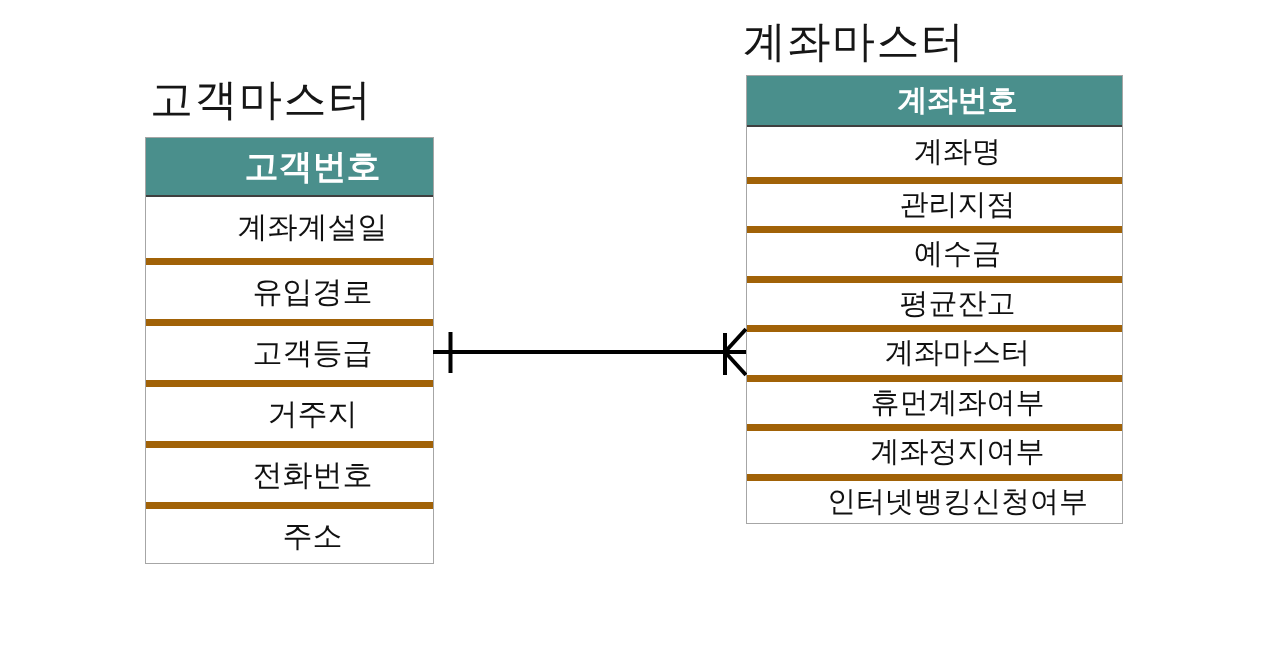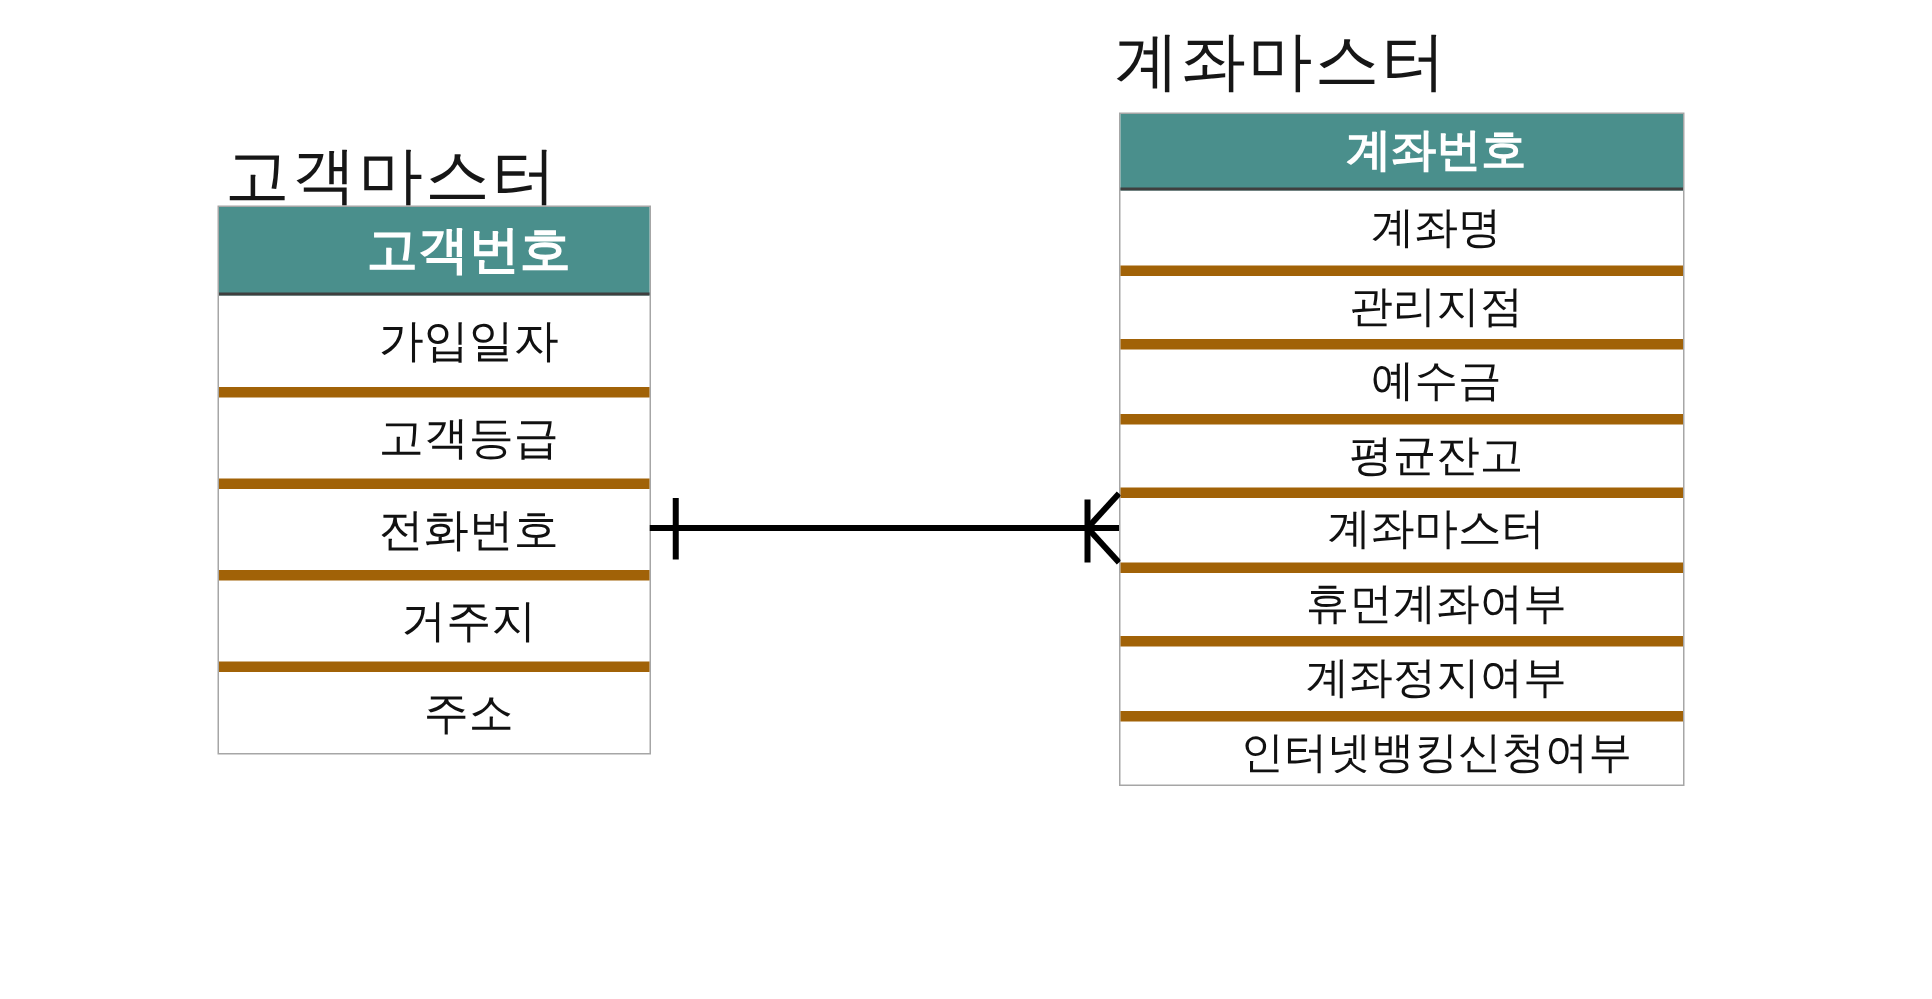--- a/index.html
+++ b/index.html
@@ -19,21 +19,21 @@
     position: absolute;
     margin: 0;
     font-family: "Liberation Serif", "DejaVu Serif", serif;
     font-weight: 400;
     font-size: 43px;
     line-height: 38px;
     color: #161616;
     letter-spacing: 1.5px;
     white-space: nowrap;
   }
-  #title-customer { left: 150px; top: 100px; }
+  #title-customer { left: 150px; top: 81px; }
   #title-account  { left: 743px; top: 23px; }
 
   .erd-table {
     position: absolute;
     display: flex;
     flex-direction: column;
     box-sizing: border-box;
     border: 1px solid #a6a6a6;
     background: #ffffff;
   }
@@ -77,24 +77,25 @@
 </style>
 </head>
 <body>
 
 <div class="canvas">
 
   <h2 class="entity-title" id="title-customer">고객마스터</h2>
 
   <div class="erd-table" id="table-customer">
     <div class="cell key">고객번호</div>
-    <div class="cell field">가입일자</div>
+    <div class="cell field">계좌계설일</div>
+    <div class="cell field">유입경로</div>
     <div class="cell field">고객등급</div>
+    <div class="cell field">거주지</div>
     <div class="cell field">전화번호</div>
-    <div class="cell field">거주지</div>
     <div class="cell field">주소</div>
   </div>
 
   <h2 class="entity-title" id="title-account">계좌마스터</h2>
 
   <div class="erd-table" id="table-account">
     <div class="cell key">계좌번호</div>
     <div class="cell field">계좌명</div>
     <div class="cell field">관리지점</div>
     <div class="cell field">예수금</div>

